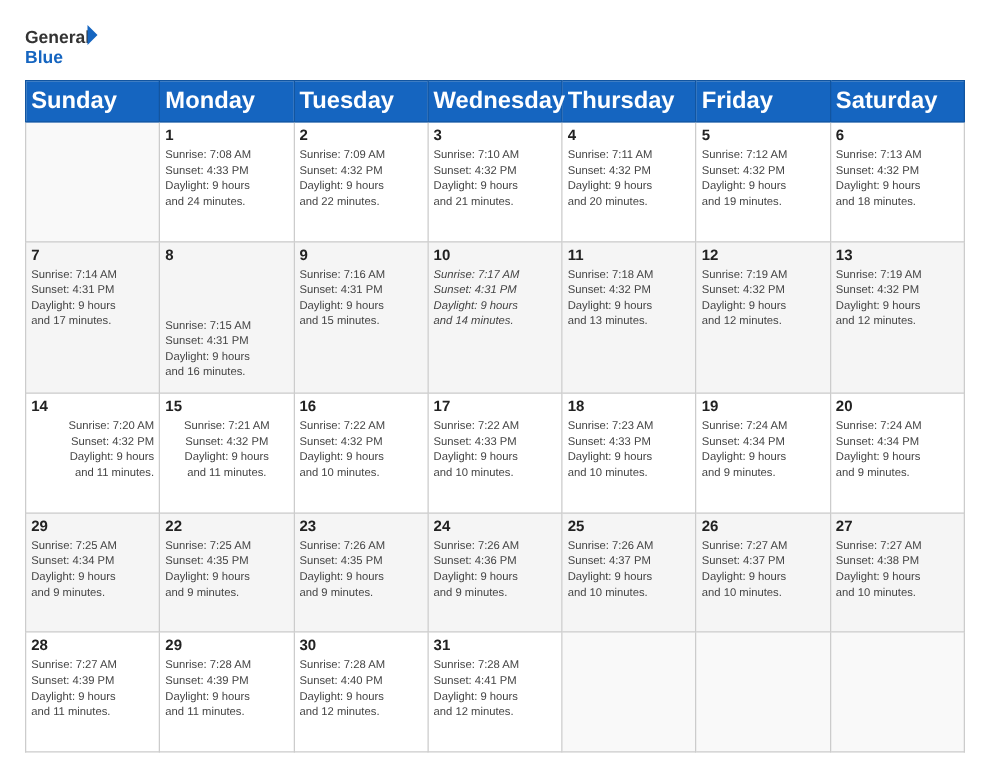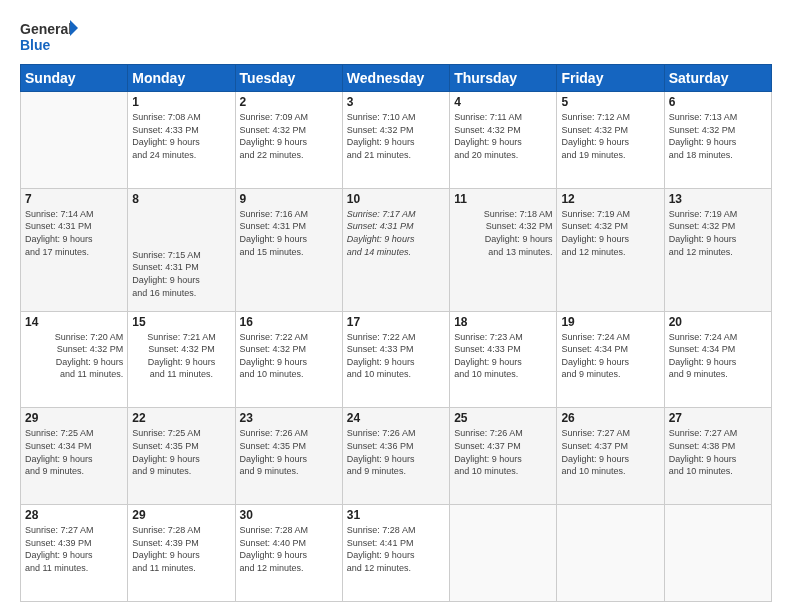--- a/index.html
+++ b/index.html
@@ -48,21 +48,21 @@
     .calendar {
       flex: 1;
       border: 1px solid #ccc;
       border-collapse: collapse;
       width: 100%;
       table-layout: fixed;
     }
     .calendar thead tr th {
       background-color: #1565c0;
       color: #fff;
-      font-size: 14px;
+      font-size: 19px;
       font-weight: bold;
       padding: 5px 4px;
       text-align: left;
       border: 1px solid #1255a0;
     }
     .calendar tbody tr td {
       vertical-align: top;
       border: 1px solid #ccc;
       padding: 3px 4px;
       font-size: 9.5px;
@@ -191,21 +191,21 @@
           </td>
           <td>
             <span class="day-number">10</span>
             <div class="day-info" style="white-space: pre-line; font-style: italic;">Sunrise: 7:17 AM
 Sunset: 4:31 PM
 Daylight: 9 hours
 and 14 minutes.</div>
           </td>
           <td>
             <span class="day-number">11</span>
-            <div class="day-info" style="white-space: pre-line; text-align: right;">Sunrise: 7:18 AM
+            <div class="day-info" style="white-space: pre-line;">Sunrise: 7:18 AM
 Sunset: 4:32 PM
 Daylight: 9 hours
 and 13 minutes.</div>
           </td>
           <td>
             <span class="day-number">12</span>
             <div class="day-info" style="white-space: pre-line;">Sunrise: 7:19 AM
 Sunset: 4:32 PM
 Daylight: 9 hours
 and 12 minutes.</div>

